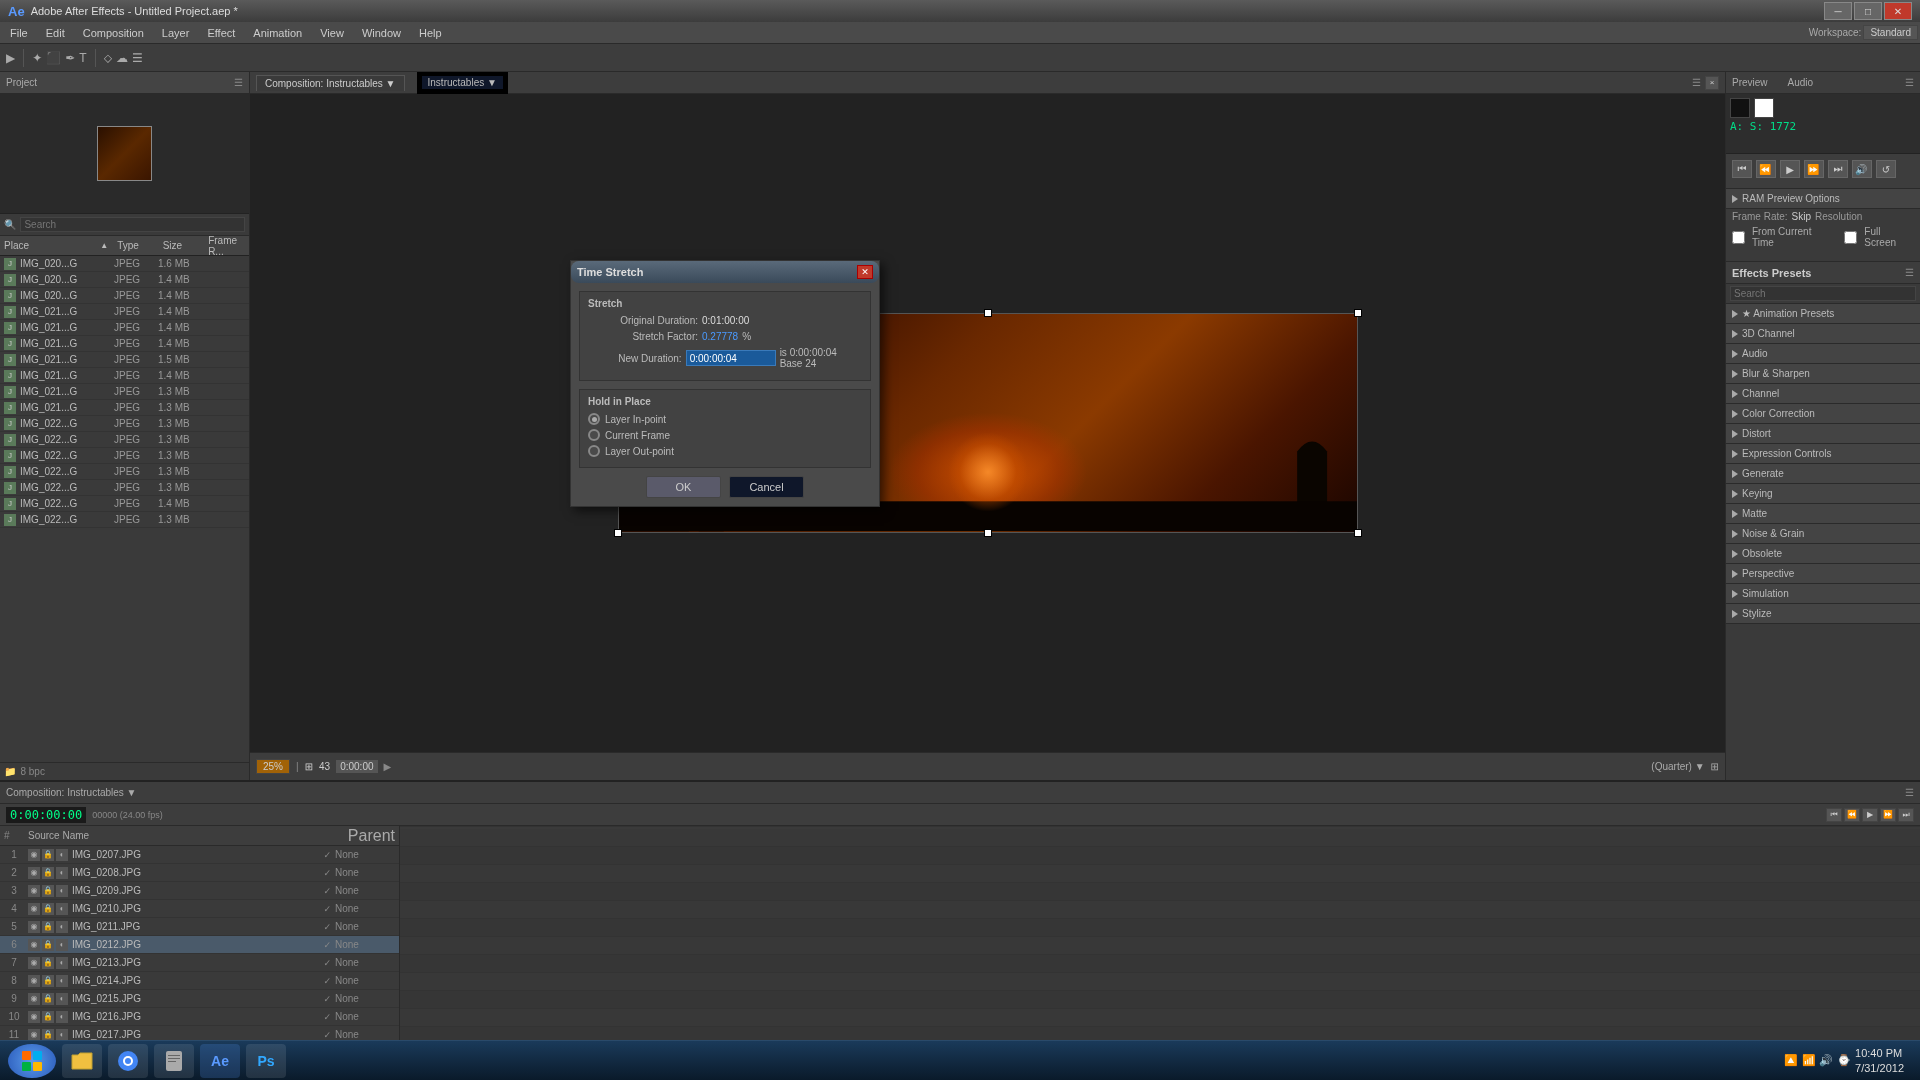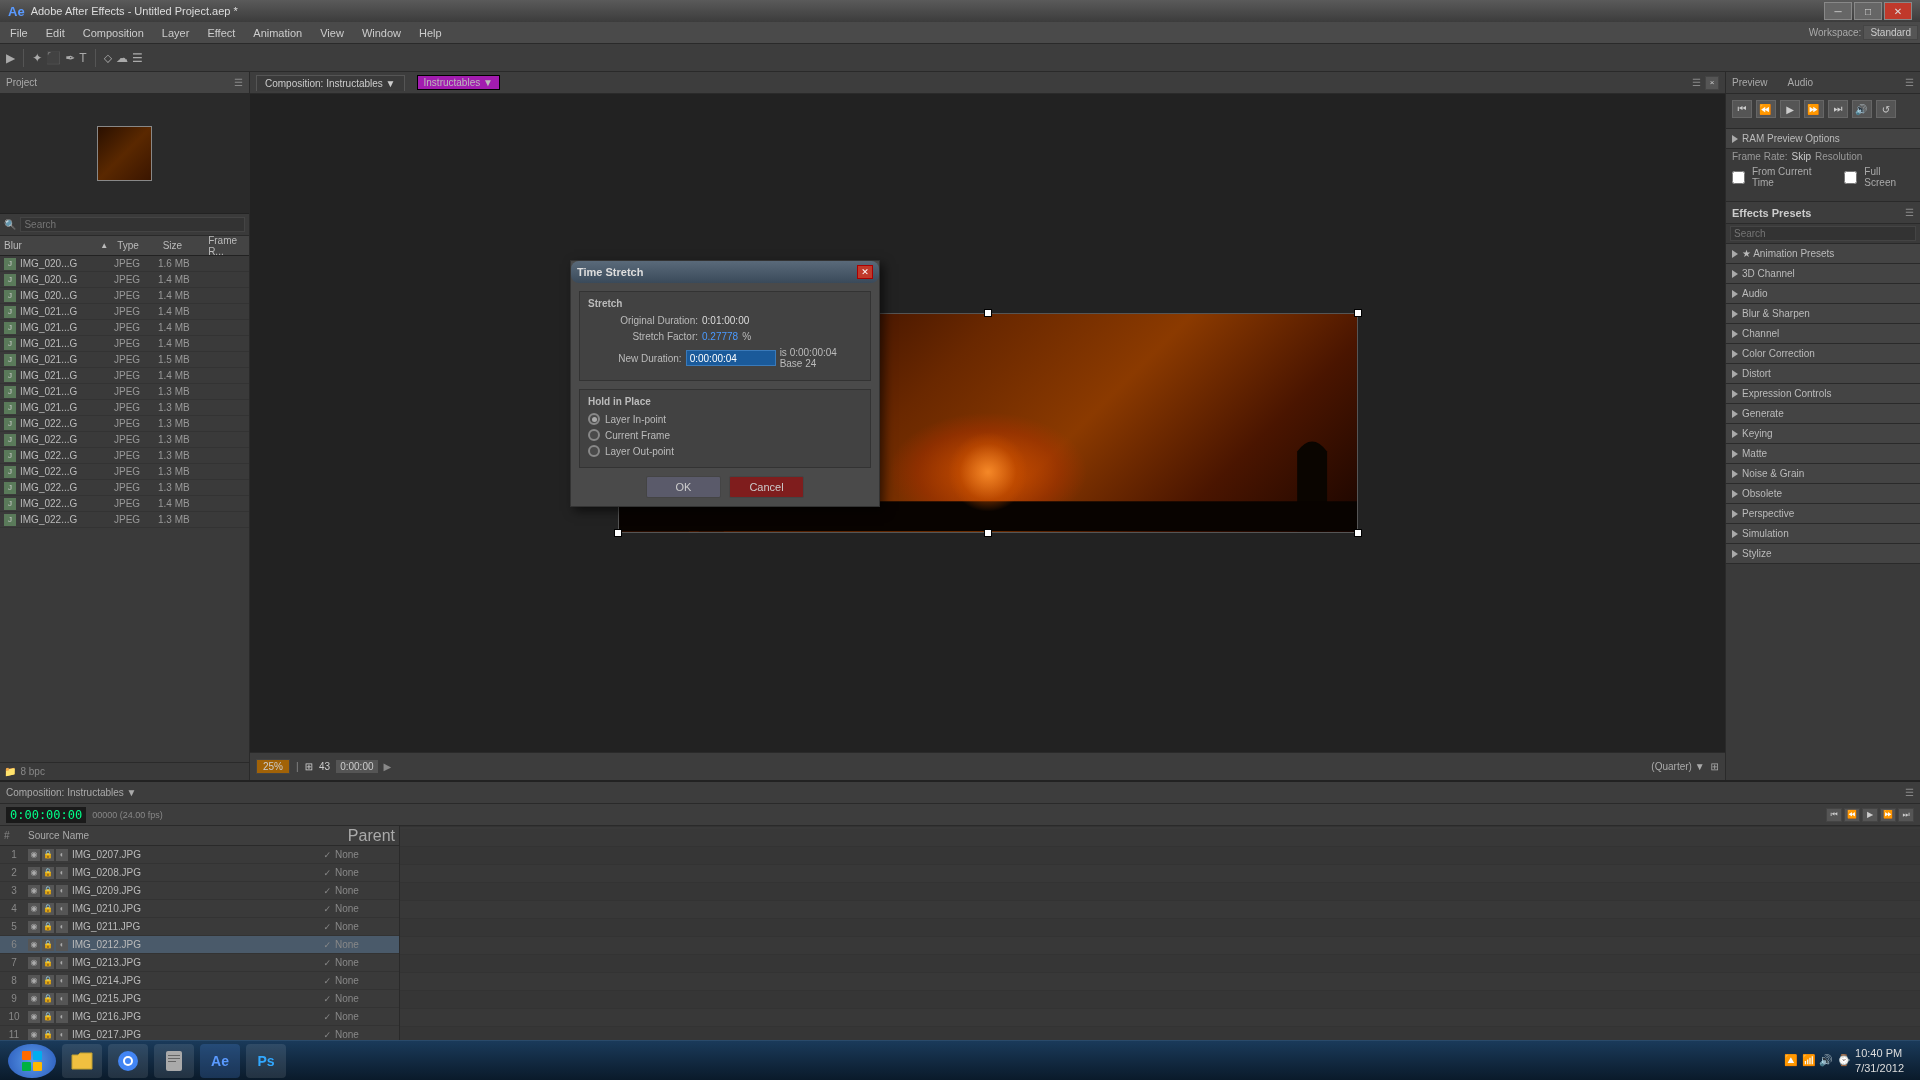--- a/index.html
+++ b/index.html
@@ -531,21 +531,21 @@
 
     .dialog-buttons {
       display: flex;
       justify-content: center;
       gap: 8px;
       margin-top: 4px;
     }
     .dialog-btn {
       width: 75px;
       height: 22px;
-      background: #7f1d1d;
+      background: #0f172a;
       border: 1px solid #444;
       color: #ccc;
       font-size: 11px;
       cursor: pointer;
       border-radius: 2px;
     }
     .dialog-btn.primary { background: #5a5a6a; }
 
     
     #taskbar {
@@ -671,21 +671,21 @@
       <div id="thumbnail-area">
         <div id="thumbnail-box" style="background:linear-gradient(135deg,#2a1000,#5a2800,#3a1500);"></div>
       </div>
 
       <div style="height:22px;background:#3a3a3a;display:flex;align-items:center;padding:0 4px;border-bottom:1px solid #2a2a2a;gap:4px;">
         <span style="color:#888;font-size:10px;">🔍</span>
         <input type="text" placeholder="Search" style="flex: 1 1 0%; background: rgb(51, 51, 51); border: 1px solid rgb(68, 68, 68); color: rgb(204, 204, 204); font-size: 10px; padding: 1px 3px; outline: none;">
       </div>
 
       <div id="file-list-header">
-        <span class="col-name">Blur</span>
+        <span class="col-name">Place</span>
         <span style="width:14px;font-size:8px;">▲</span>
         <span class="col-type">Type</span>
         <span class="col-size">Size</span>
         <span class="col-fr">Frame R...</span>
       </div>
 
       <div id="file-list">
 
       <div class="file-row">
       <div class="file-icon" style="background:#5a7a5a;">J</div>
@@ -794,21 +794,21 @@
       <div style="height:18px;background:#3a3a3a;border-top:1px solid #2a2a2a;display:flex;align-items:center;padding:0 4px;gap:4px;">
         <span style="font-size:10px;color:#888;">📁</span>
         <span style="font-size:10px;color:#888;">8 bpc</span>
       </div>
     </div>
 
     <div id="center-area">
 
       <div id="comp-panel-header">
         <span class="tab active">Composition: Instructables ▼</span>
-        <span style="margin-left:8px;background:#a21caf;padding:1px 6px;border:1px solid #000000;font-size:10px;color:#bbb;">Instructables ▼</span>
+        <span style="margin-left:8px;background:#0f172a;padding:1px 6px;border:5px solid #000000;font-size:10px;color:#bbb;">Instructables ▼</span>
         <span style="margin-left:auto;font-size:10px;color:#888;cursor:pointer;">☰</span>
         <span style="width:14px;height:14px;background:#555;border:1px solid #444;display:flex;align-items:center;justify-content:center;cursor:pointer;font-size:8px;">×</span>
       </div>
 
       <div id="comp-view">
 
         <div style="position:absolute;top:0;left:0;right:0;bottom:0;background:#222;"></div>
 
         <div style="position:relative;">
           <div id="comp-image">
@@ -844,20 +844,31 @@
       </div>
     </div>
 
     <div id="right-panel">
       <div id="right-panel-header">
         <span style="font-size:10px;color:#aaa;">Preview</span>
         <span style="font-size:10px;color:#aaa;margin-left:20px;">Audio</span>
         <span style="margin-left:auto;font-size:10px;color:#888;">☰</span>
       </div>
 
+      <div style="height:60px;background:#2d2d2d;border-bottom:1px solid #222;padding:4px;display:flex;gap:4px;">
+        <div style="flex:1;display:flex;flex-direction:column;gap:2px;">
+          <div style="display:flex;align-items:center;gap:4px;">
+            <div class="color-swatch"></div>
+            <div class="color-swatch" style="background:#fff;"></div>
+          </div>
+          <div style="font-family:monospace;font-size:11px;color:#00dd88;">
+            <span>A: S: 1772</span>
+          </div>
+        </div>
+      </div>
 
       <div class="preview-controls">
         <div class="preview-btn-row">
           <button class="prev-btn">⏮</button>
           <button class="prev-btn">⏪</button>
           <button class="prev-btn">▶</button>
           <button class="prev-btn">⏩</button>
           <button class="prev-btn">⏭</button>
           <button class="prev-btn">🔊</button>
           <button class="prev-btn">↺</button>

